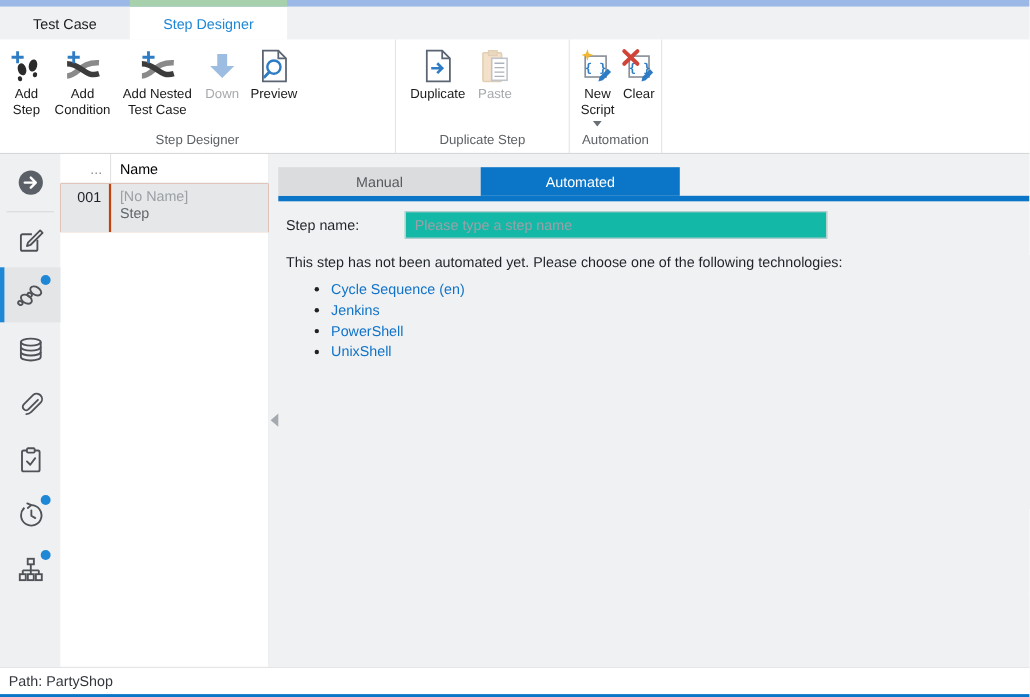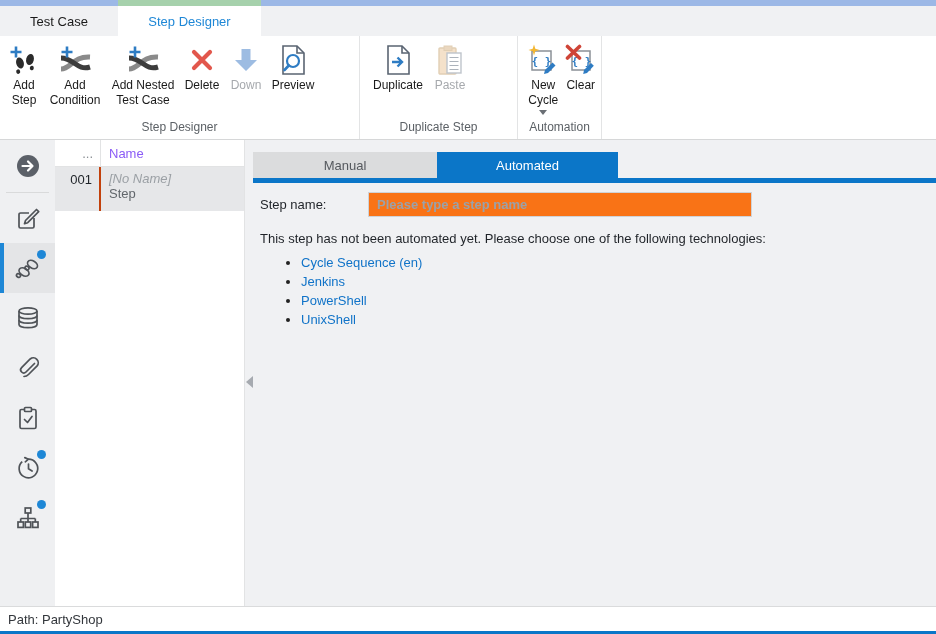--- a/index.html
+++ b/index.html
@@ -41,38 +41,38 @@
   .sb-sep { height:1px; background:#d9dadb; margin:0 6px; }
   .sb-item.selected { background:#e4e5e7; }
   .sb-item.selected::before { content:""; position:absolute; left:0; top:0; bottom:0; width:4px; background:#1e87d6; }
   .sb-dot { position:absolute; top:7px; right:9px; width:9px; height:9px; border-radius:50%; background:#1e87d6; }
 
   
   .list-panel { width:190px; background:#fff; border-right:1px solid #e2e3e4; display:flex; flex-direction:column; font-size:13px; }
   .lp-header { display:flex; height:27px; border-bottom:1px solid #e2e3e4; align-items:center; }
   .lp-h-num { width:45px; text-align:right; padding-right:7px; color:#8a8f94; }
   .lp-h-div { width:1px; height:100%; background:#e2e3e4; }
-  .lp-h-name { padding-left:8px; color:#8b5cf6;text-align:center; }
+  .lp-h-name { padding-left:8px; color:#000000;text-align:center; }
   .lp-row { display:flex; gap:2px; margin-top:0; height:44px; background:#c2410c; cursor:pointer; }
   .lp-cell-num { width:44px; background:#e6e7e9; text-align:right; padding:5px 7px 0 0; color:#1f2328; }
   .lp-cell-name { flex:1; background:#e6e7e9; padding:4px 8px; }
-  .lp-noname { font-style:italic; color:#9ba0a5; }
+  .lp-noname { color:#9ba0a5; }
   .lp-subtitle { color:#61666b; }
 
   
   .content { position:relative; flex:1; background:#f0f1f3; padding-left:8px; overflow:hidden; }
   .collapse-handle { position:absolute; left:1px; top:236px; width:0; height:0; border-top:6px solid transparent; border-bottom:6px solid transparent; border-right:7px solid #a6aab0; cursor:pointer; }
   .content-tabs { display:flex; margin-top:12px; }
   .ct-tab { height:26px; display:flex; align-items:center; justify-content:center; font-size:13px; cursor:pointer; }
   .ct-tab.manual { width:184px; background:#dbdcdd; color:#55595e; }
   .ct-tab.automated { width:181px; background:#0b76c8; color:#fff; }
   .ct-underline { height:5px; background:#0b76c8; margin-right:0; }
   .stepname-row { display:flex; align-items:center; margin-top:9px; }
   .stepname-label { width:115px; font-size:13px; color:#1f2328; padding-left:7px; }
-  .stepname-input { width:384px; height:25px; border:1px solid #cfd2d6; background:#f97316; padding:0 8px; font-size:13px; font-family:"Liberation Sans", sans-serif; color:#1f2328; outline:none;font-weight:bold; }
+  .stepname-input { width:384px; height:25px; border:1px solid #cfd2d6; background:#14b8a6; padding:0 8px; font-size:13px; font-family:"Liberation Sans", sans-serif; color:#1f2328; outline:none; }
   .stepname-input::placeholder { color:#9ba1a8; }
   .info-text { margin-top:14px; padding-left:7px; font-size:13px; color:#1f2328; }
   .tech-list { margin-top:9px; padding-left:48px; list-style:disc; }
   .tech-list li { margin-bottom:4px; font-size:13px; color:#222; }
   .tech-list a { color:#1073c8; text-decoration:none; cursor:pointer; }
 
   
   .status-bar { height:25px; background:#fff; border-top:1px solid #dadbdc; display:flex; align-items:center; justify-content:space-between; padding:0 8px 0 8px; font-size:13px; color:#33373c; }
   .bottom-line { height:3px; background:#0b76c8; }
 
@@ -132,31 +132,20 @@
               <path d="M3 25 C13 25 15 12 32 13" stroke="#8a8a8a" stroke-width="5" fill="none"></path>
               <path d="M3 14 C16 14 19 27 32 23" stroke="#3c3c3c" stroke-width="5" fill="none"></path>
               <path d="M9 2.5v11M3.5 8h11" stroke="#2e7cc3" stroke-width="2.6" fill="none"></path>
             </svg>
           </span>
           <span class="rb-label">
               <span>Add Nested</span>
               <span>Test Case</span>
             </span>
         </div>
-        <div class="rb-btn" style="width:44px">
-          <span class="rb-icon">
-            <svg width="28" height="28" viewBox="0 0 28 28">
-              <path d="M6 6 L22 22 M22 6 L6 22" stroke="#e2574c" stroke-width="4.2" stroke-linecap="round" fill="none"></path>
-            </svg>
-          </span>
-          <span class="rb-label">
-              <span>Delete</span>
-              <span></span>
-            </span>
-        </div>
         <div class="rb-btn disabled" style="width:44px">
           <span class="rb-icon">
             <svg width="28" height="28" viewBox="0 0 28 28">
               <path d="M14 25 L3 14 H9.5 V3 H18.5 V14 H25 Z" fill="#9dbce2"></path>
             </svg>
           </span>
           <span class="rb-label">
               <span>Down</span>
               <span></span>
             </span>
@@ -218,21 +207,21 @@
           <span class="rb-icon">
             <svg width="32" height="32" viewBox="0 0 32 32">
               <rect x="5" y="7" width="19" height="19" fill="#fff" stroke="#8a9097" stroke-width="1.5"></rect>
               <text x="14.5" y="21" font-size="11" font-weight="bold" fill="#2e7cc3" text-anchor="middle" font-family="DejaVu Sans Mono, monospace">{ }</text>
               <path d="M18 26 l7.5-7.5 3 3 L21 29 l-4 1 z" fill="#2e7cc3"></path>
               <path d="M7 0.5 L8.3 4.7 L12.5 6 L8.3 7.3 L7 11.5 L5.7 7.3 L1.5 6 L5.7 4.7 Z" fill="#f2b632"></path>
             </svg>
           </span>
           <span class="rb-label">
               <span>New</span>
-              <span>Cycle</span>
+              <span>Script</span>
             </span>
           <span class="caret-down"></span>
         </div>
         <div class="rb-btn" style="width:38px">
           <span class="rb-icon">
             <svg width="32" height="32" viewBox="0 0 32 32">
               <rect x="7" y="7" width="18" height="19" fill="#fff" stroke="#8a9097" stroke-width="1.5"></rect>
               <text x="16.5" y="21" font-size="11" font-weight="bold" fill="#2e7cc3" text-anchor="middle" font-family="DejaVu Sans Mono, monospace">{ }</text>
               <path d="M19 26 l7-7 2.8 2.8 L22 29 l-3.8 1 z" fill="#2e7cc3"></path>
               <path d="M2.5 2.5 L14.5 14 M14.5 2.5 L2.5 14" stroke="#cf4437" stroke-width="3.6" stroke-linecap="round" fill="none"></path>

